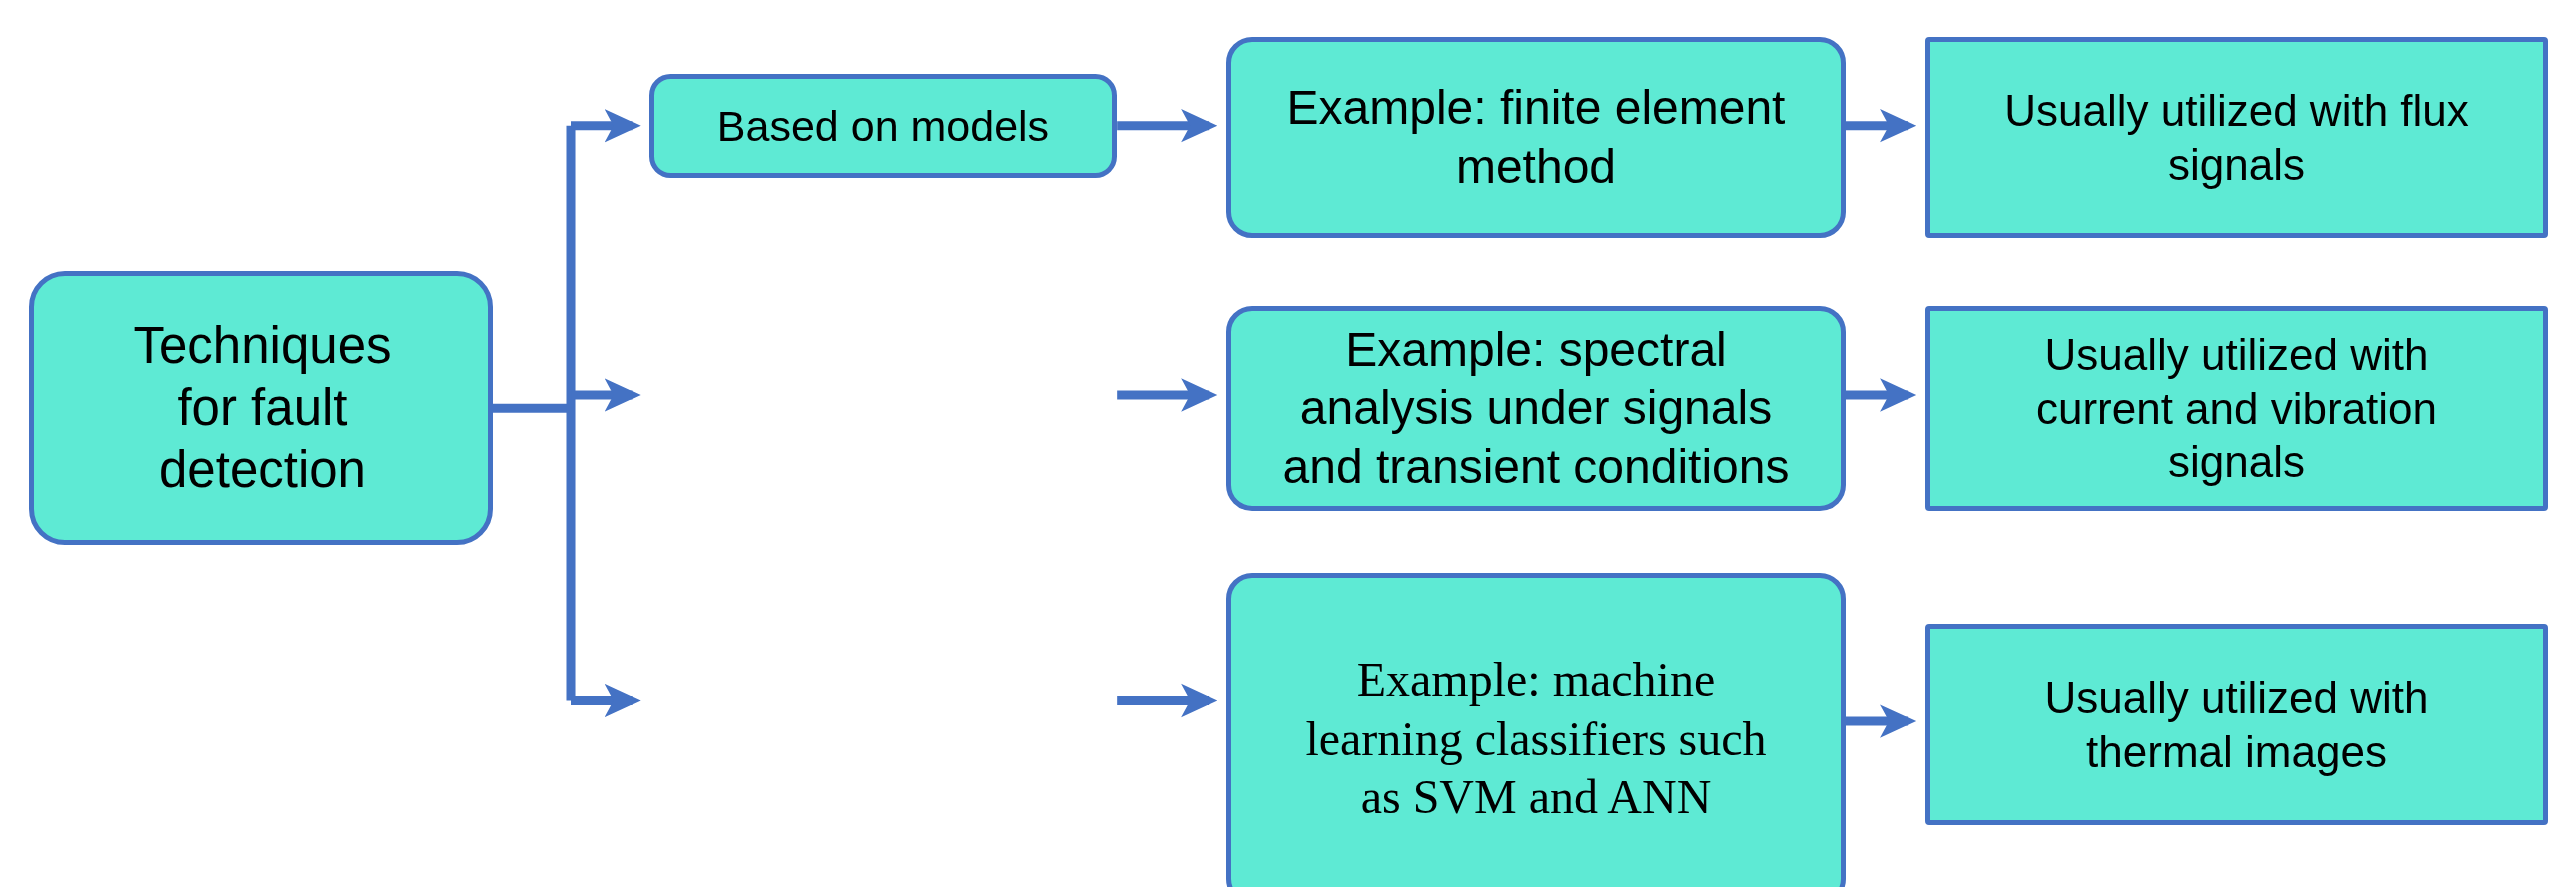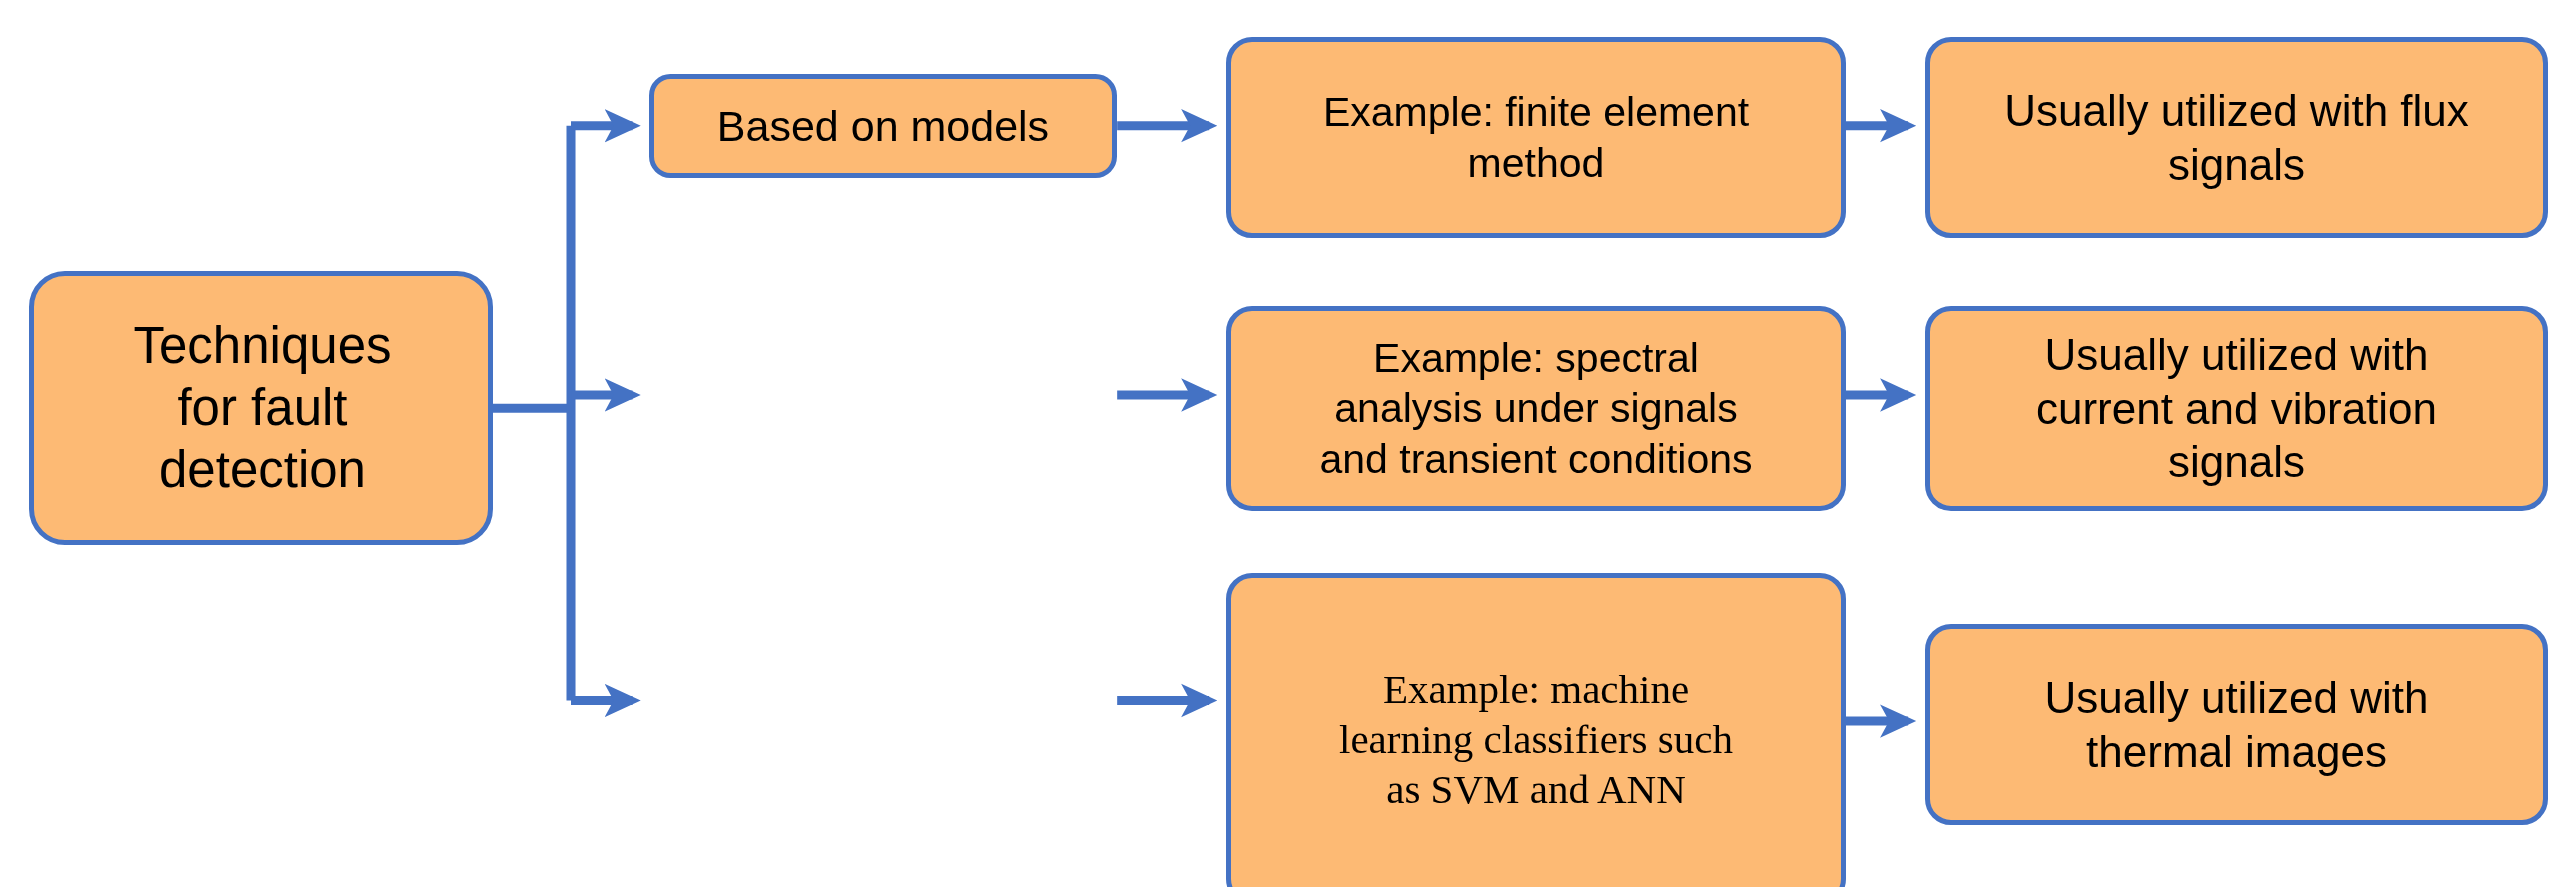--- a/index.html
+++ b/index.html
@@ -13,21 +13,21 @@
   #canvas {
     position: relative;
     width: 2576px;
     height: 887px;
     background: #ffffff;
     overflow: hidden;
   }
   .node {
     position: absolute;
     box-sizing: border-box;
-    background: #fdba74;
+    background: #5eead4;
     border: 5.8px solid #4472c4;
     border-radius: 25px;
     display: flex;
     align-items: center;
     justify-content: center;
     text-align: center;
     color: #000000;
     line-height: 1.22;
     padding: 5px 13px;
     white-space: pre-line;
@@ -48,32 +48,32 @@
     font-size: 43px;
     border-radius: 21.4px;
   }
   .node.col2.r1 { top: 74px; }
   .node.col2.r2 { top: 343px; }
   .node.col2.r3 { top: 649px; }
 
   .node.col3 {
     left: 1226px;
     width: 620px;
-    font-size: 41px;
+    font-size: 48px;
     border-radius: 26px;
   }
   .node.col3.r1 { top: 37px;  height: 201px; }
   .node.col3.r2 { top: 306px; height: 205px; }
   .node.col3.r3 { top: 573px; height: 332px; font-family: Liberation Serif, serif; }
 
   .node.col4 {
     left: 1925px;
     width: 623px;
     font-size: 44px;
-    border-radius: 26px;
+    border-radius: 4px;
   }
   .node.col4.r1 { top: 37px;  height: 201px; }
   .node.col4.r2 { top: 306px; height: 205px; }
   .node.col4.r3 { top: 624px; height: 201px; }
 
   svg.wires {
     position: absolute;
     left: 0;
     top: 0;
     width: 2576px;

